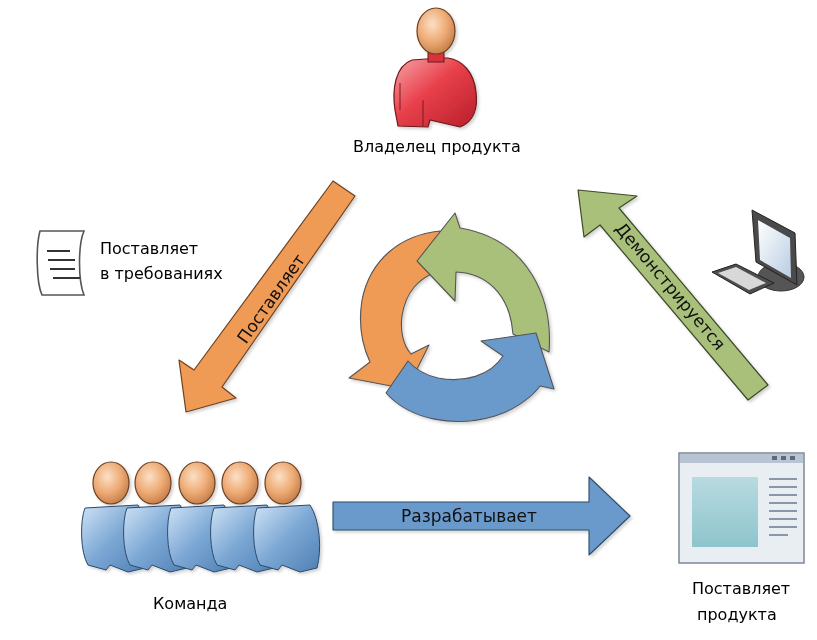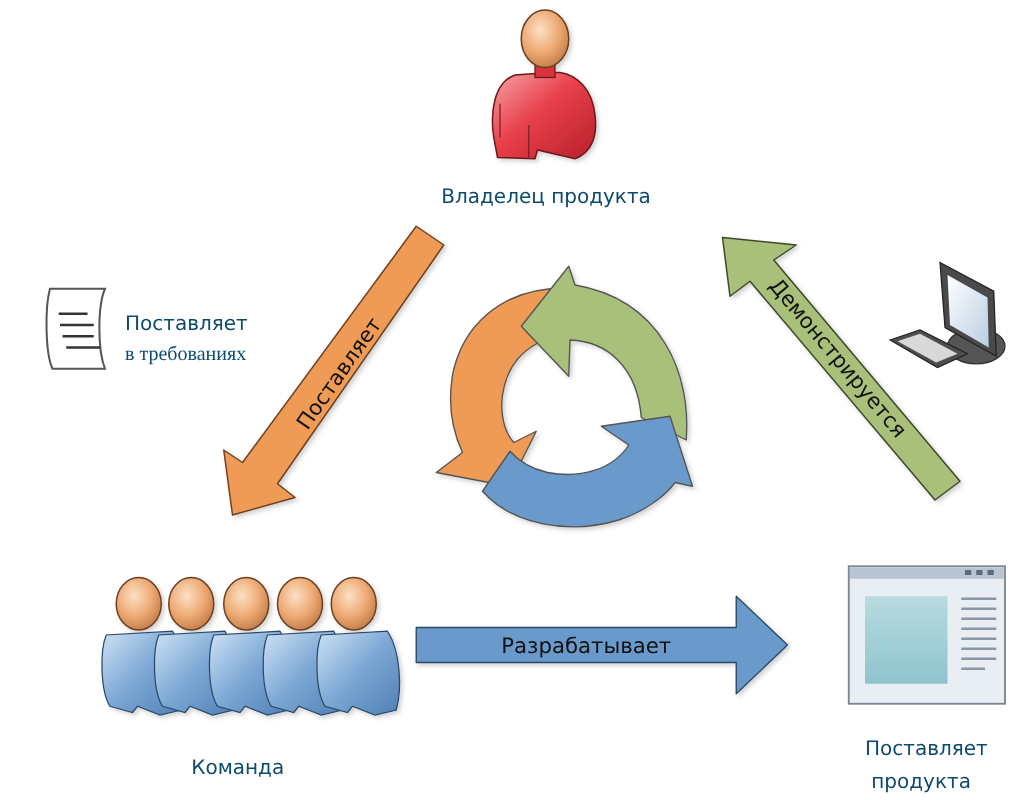--- a/index.html
+++ b/index.html
@@ -1,19 +1,19 @@
 <!DOCTYPE html>
 <html><head>
 <meta charset="utf-8">
 <style>
   html, body { margin:0; padding:0; background:#ffffff; }
   body { width:817px; height:640px; position:relative; overflow:hidden;
          font-family:"DejaVu Sans", "Liberation Sans", sans-serif; color:#1a1a1a; }
   svg.stage { position:absolute; left:0; top:0; }
-  .lbl { position:absolute; font-size:16px; line-height:22px; white-space:nowrap; color:#0c4a6e;margin-top:10px; }
+  .lbl { position:absolute; font-size:16px; line-height:22px; white-space:nowrap; color:#000000; }
 </style>
 </head>
 <body>
 
 <svg class="stage" width="817" height="640" viewBox="0 0 817 640">
   <defs>
     <radialGradient id="skinG" cx="40%" cy="35%" r="65%">
       <stop offset="0" stop-color="#fbe0c6"></stop>
       <stop offset="0.6" stop-color="#eeaa74"></stop>
       <stop offset="1" stop-color="#c8824e"></stop>
@@ -128,16 +128,16 @@
     </g>
   </g>
 
   <text x="0" y="0" font-size="17" fill="#111" text-anchor="middle" font-family="'DejaVu Sans', sans-serif" transform="translate(276,302) rotate(-55)">Поставляет</text>
   <text x="0" y="0" font-size="17" fill="#111" text-anchor="middle" font-family="'DejaVu Sans', sans-serif" transform="translate(666,290) rotate(50)">Демонстрируется</text>
   <text x="469" y="522" font-size="17" fill="#111" text-anchor="middle" font-family="'DejaVu Sans', sans-serif">Разрабатывает</text>
 </svg>
 
 <div class="lbl" style="left:353px; top:136px;">Владелец продукта</div>
 <div class="lbl" style="left:100px; top:238px;">Поставляет</div>
-<div class="lbl" style="left:100px; top:263px;font-family:Liberation Serif, serif;">в требованиях</div>
+<div class="lbl" style="left:100px; top:263px;">в требованиях</div>
 <div class="lbl" style="left:153px; top:593px;text-align:center;">Команда</div>
 <div class="lbl" style="left:692px; top:578px;">Поставляет</div>
 <div class="lbl" style="left:697px; top:604px;">продукта</div>
 
 </body></html>

